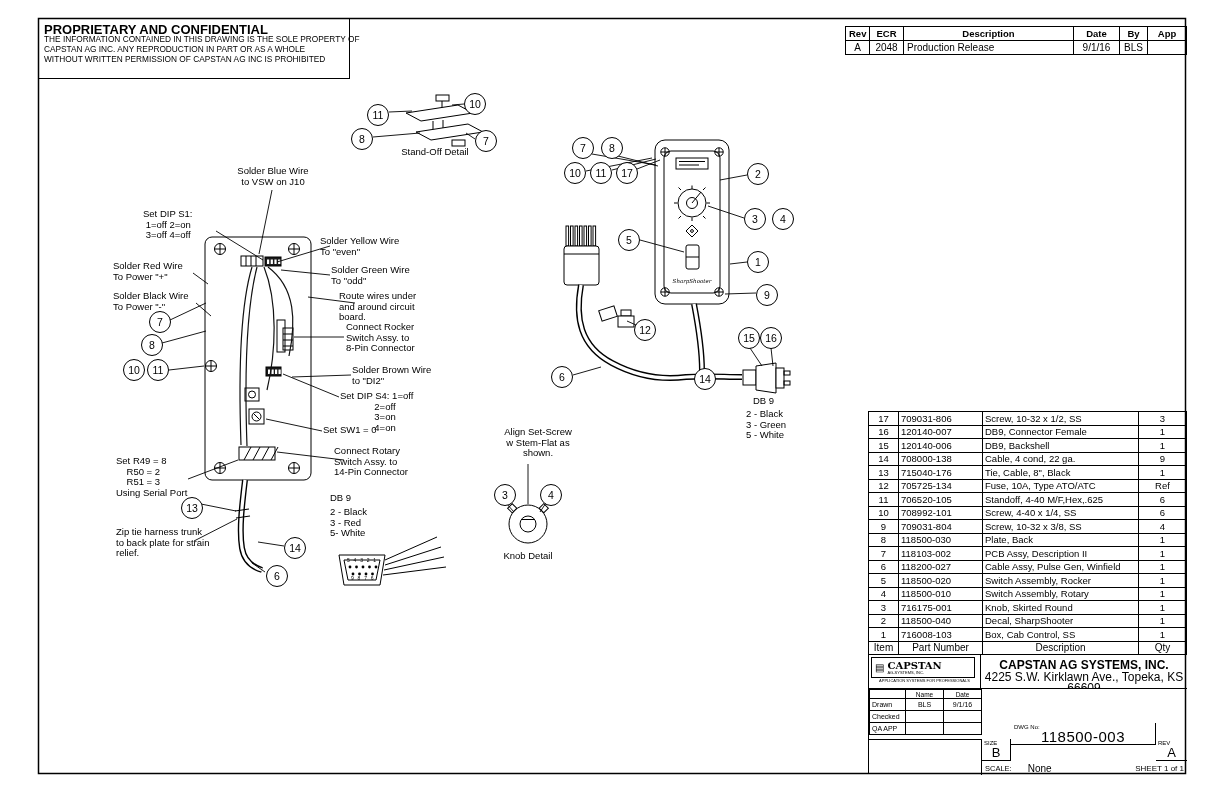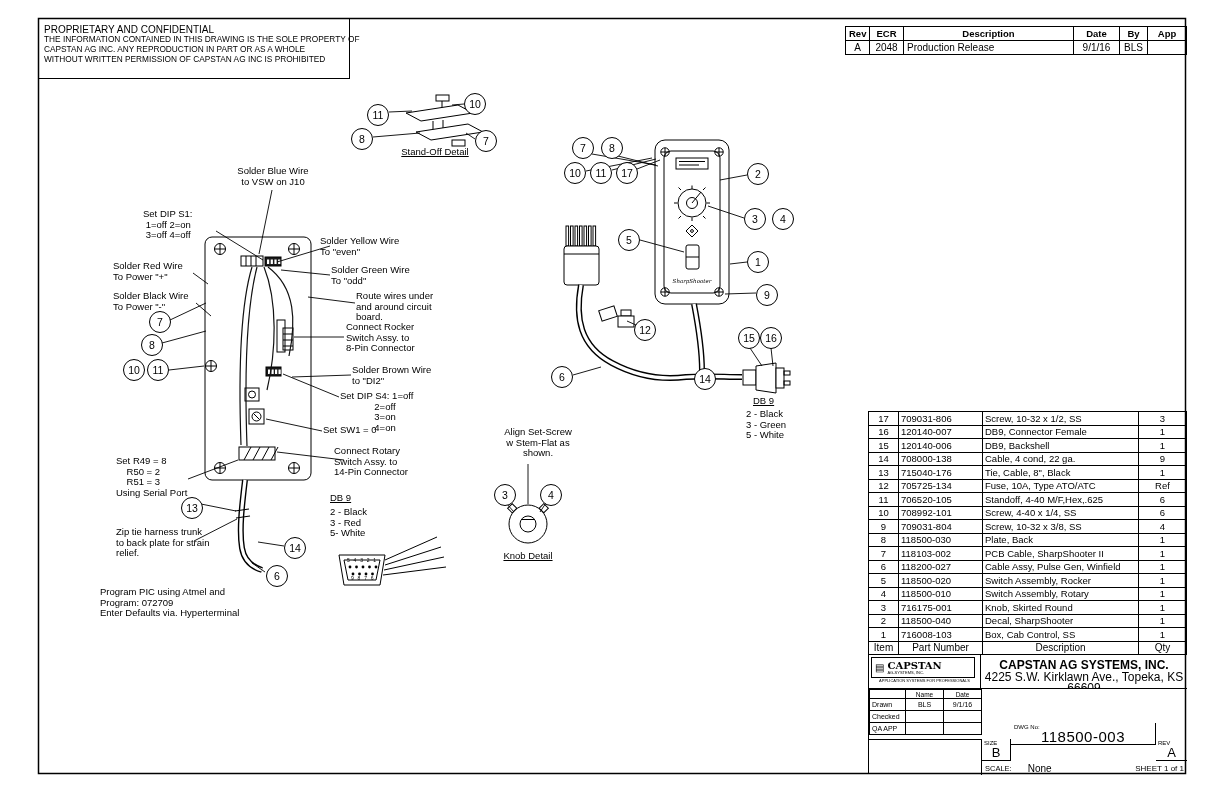--- a/index.html
+++ b/index.html
@@ -4,27 +4,27 @@
 <style>
   *{margin:0;padding:0;box-sizing:border-box}
   html,body{width:1224px;height:792px;background:#fff;color:#000;
     font-family:"Liberation Sans",sans-serif;}
   #page{position:relative;width:1224px;height:792px;overflow:hidden}
   #geom{position:absolute;left:0;top:0}
   .s1{fill:none;stroke:#000;stroke-width:1}
   .s15{fill:none;stroke:#000;stroke-width:1.5}
   .callout{position:absolute;font-size:9.5px;line-height:10.5px;white-space:pre}
   .center{text-align:center}
-  .und{text-decoration:underline}
+  .und{}
   .tiny{font-size:5px;line-height:5px;letter-spacing:1.2px}
   .decal{font-size:5.5px;line-height:6px;font-family:"DejaVu Serif",serif;font-style:italic;text-align:center}
   .balloon{position:absolute;width:22px;height:22px;border:1.2px solid #000;border-radius:50%;
     background:#fff;font-size:10.5px;display:flex;align-items:center;justify-content:center}
   .notice{position:absolute;left:44px;top:24px;width:300px}
-  .notice-title{font-weight:normal;font-size:10px;line-height:11px}
+  .notice-title{font-weight:bold;font-size:13px;line-height:11px}
   .notice-body{font-size:8.3px;line-height:9.8px;white-space:pre}
   table{border-collapse:collapse;table-layout:fixed}
   .rev-table{position:absolute;left:845px;top:26px;width:341px;font-size:10px}
   .rev-table td{border:1px solid #000;height:14px;padding:0 3px;text-align:center;overflow:hidden;white-space:nowrap}
   .rev-table tr.hdr td{font-weight:bold;font-size:9.5px}
   .rev-table td.lft{text-align:left}
   .parts-table{position:absolute;left:868px;top:411px;width:318px;font-size:9.5px}
   .parts-table td{border:1px solid #000;height:13.5px;padding:0 2px;white-space:nowrap;overflow:hidden}
   .parts-table td.c{text-align:center}
   .parts-table tr.hdr td{font-weight:normal;text-align:center;font-size:10px}
@@ -321,21 +321,21 @@
  1=off 2=on
  3=off 4=off</div>
 <div class="callout" style="left:113px;top:261px">Solder Red Wire
 To Power "+"</div>
 <div class="callout" style="left:113px;top:291px">Solder Black Wire
 To Power "-"</div>
 <div class="callout" style="left:320px;top:236px">Solder Yellow Wire
 To "even"</div>
 <div class="callout" style="left:331px;top:265px">Solder Green Wire
 To "odd"</div>
-<div class="callout" style="left:356px;top:291px">Route wires under
+<div class="callout" style="left:339px;top:291px">Route wires under
 and around circuit
 board.</div>
 <div class="callout" style="left:346px;top:322px">Connect Rocker
 Switch Assy. to
 8-Pin Connector</div>
 <div class="callout" style="left:352px;top:365px">Solder Brown Wire
 to "DI2"</div>
 <div class="callout" style="left:340px;top:391px">Set DIP S4: 1=off
              2=off
              3=on
@@ -344,23 +344,20 @@
 <div class="callout" style="left:334px;top:446px">Connect Rotary
 Switch Assy. to
 14-Pin Connector</div>
 <div class="callout" style="left:116px;top:456px">Set R49 = 8
     R50 = 2
     R51 = 3
 Using Serial Port</div>
 <div class="callout" style="left:116px;top:527px">Zip tie harness trunk
 to back plate for strain
 relief.</div>
-<div class="callout" style="left:100px;top:587px">Program PIC using Atmel and
-Program: 072709
-Enter Defaults via. Hyperterminal</div>
 <div class="callout center" style="left:498px;top:427px;width:80px">Align Set-Screw
 w Stem-Flat as
 shown.</div>
 <div class="callout center und" style="left:392px;top:147px;width:86px">Stand-Off Detail</div>
 <div class="callout center und" style="left:494px;top:551px;width:68px">Knob Detail</div>
 <div class="callout und" style="left:330px;top:493px">DB 9</div>
 <div class="callout" style="left:330px;top:507px">2 - Black
 3 - Red
 5- White</div>
 <div class="callout und" style="left:753px;top:396px">DB 9</div>
@@ -465,21 +462,21 @@
         </tr>
   <tr>
           <td class="c">8</td>
           <td>118500-030</td>
           <td>Plate, Back</td>
           <td class="c">1</td>
         </tr>
   <tr>
           <td class="c">7</td>
           <td>118103-002</td>
-          <td>PCB Cable, SharpShooter II</td>
+          <td>PCB Assy, Description II</td>
           <td class="c">1</td>
         </tr>
   <tr>
           <td class="c">6</td>
           <td>118200-027</td>
           <td>Cable Assy, Pulse Gen, Winfield</td>
           <td class="c">1</td>
         </tr>
   <tr>
           <td class="c">5</td>

